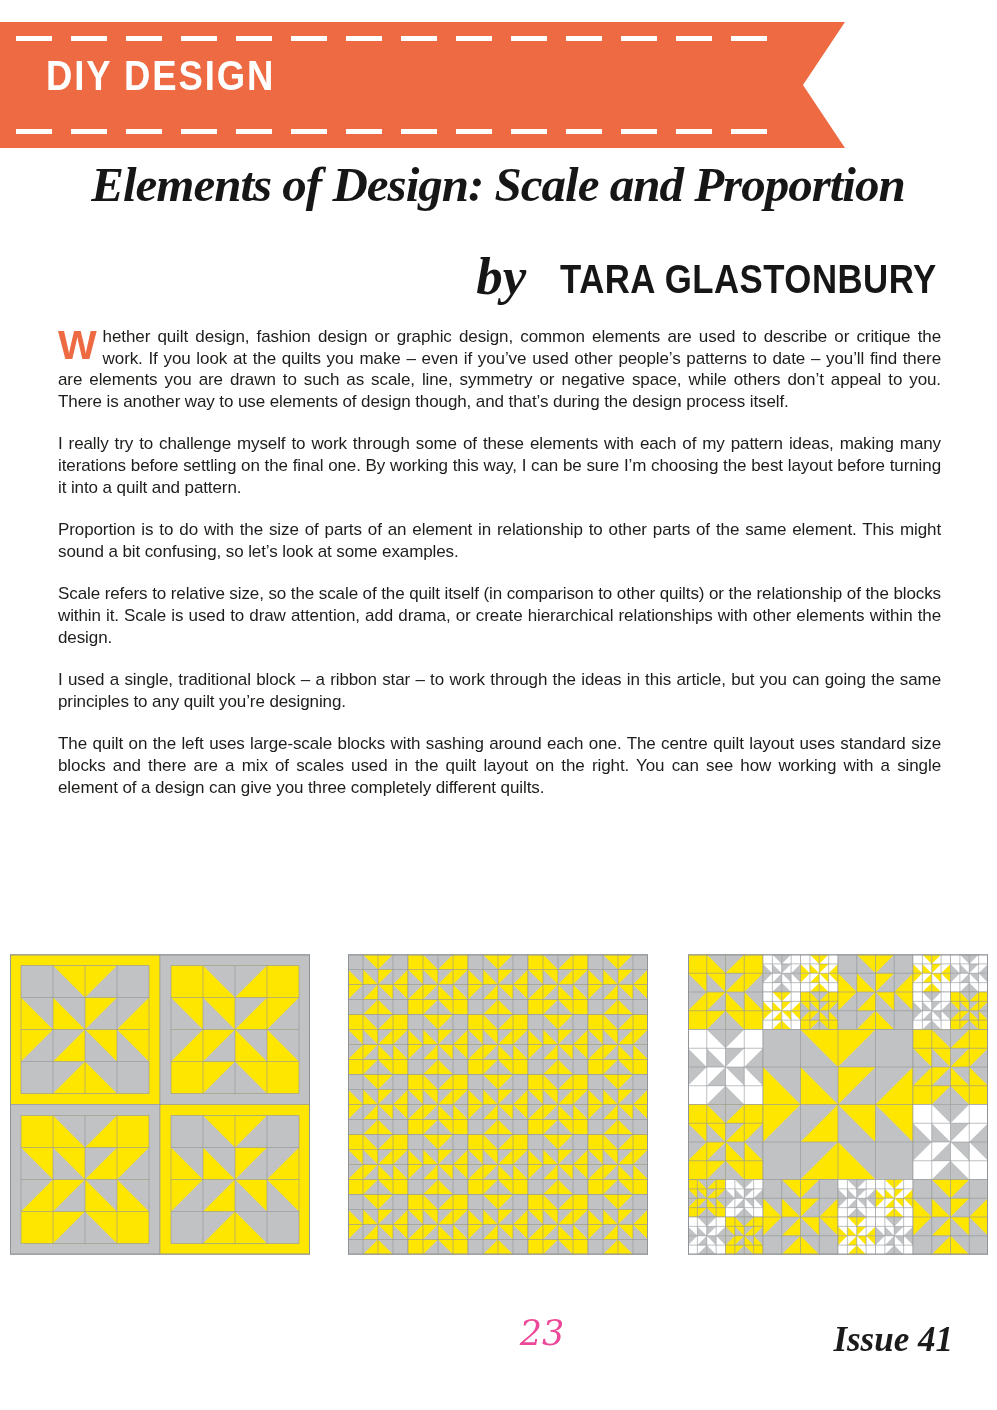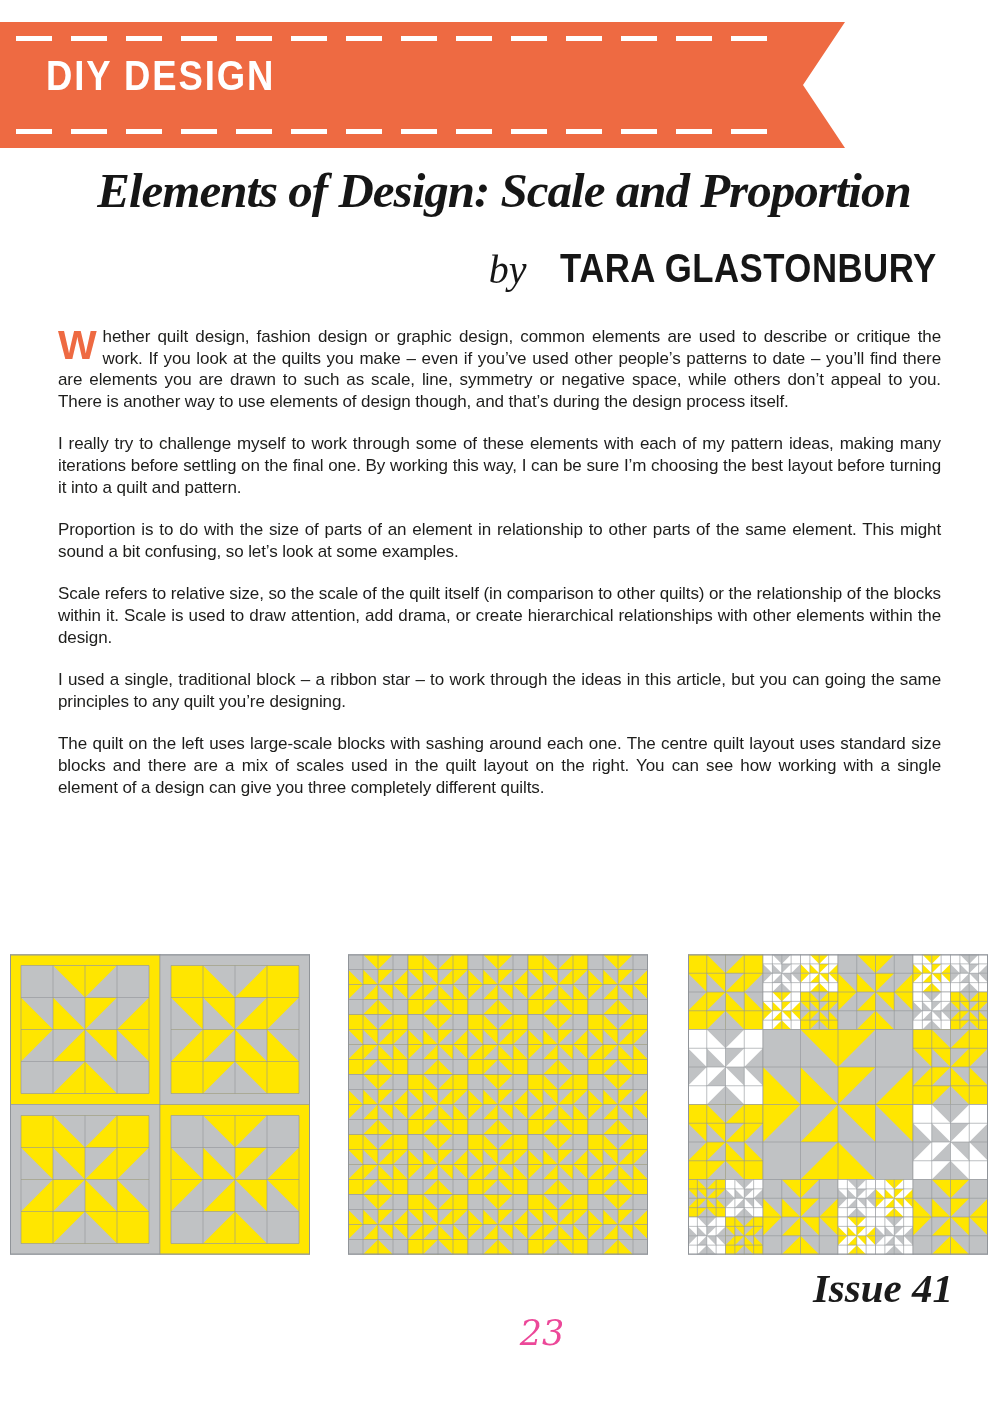--- a/index.html
+++ b/index.html
@@ -11,26 +11,26 @@
           clip-path:polygon(0 0,100% 0,calc(100% - 42px) 50%,100% 100%,0 100%);}
   .dash{position:absolute;left:16px;right:70px;height:5px;
         background:repeating-linear-gradient(90deg,#ffffff 0 36px,transparent 36px 55px);}
   .dash.top{top:14px}
   .dash.bottom{bottom:14px}
   .ribbon-label{position:absolute;left:46px;top:30px;color:#ffffff;
         font-family:"Liberation Sans", sans-serif;font-weight:700;font-size:38px;
         letter-spacing:2px;transform:scaleY(1.12) scaleX(.96);transform-origin:left top;}
 
   
-  .title{position:absolute;left:38px;top:156px;width:920px;margin:6px;text-align:center;
+  .title{position:absolute;left:38px;top:156px;width:920px;margin:0;text-align:center;
         font-family:"Liberation Serif", serif;font-style:italic;font-weight:700;
         font-size:49px;letter-spacing:-1px;color:#161616;white-space:nowrap;}
   .byline{position:absolute;right:60px;top:246px;white-space:nowrap;}
-  .byline .by{font-family:"Liberation Serif", serif;font-style:italic;font-weight:400;
-        font-size:40px;margin-right:10px;color:#161616;}
+  .byline .by{font-family:"Liberation Serif", serif;font-style:italic;font-weight:700;
+        font-size:53px;margin-right:10px;color:#161616;}
   .byline .author{font-family:"Liberation Sans", sans-serif;font-weight:700;font-size:37px;
         letter-spacing:0.5px;color:#161616;display:inline-block;
         transform:scaleY(1.1) scaleX(.94);transform-origin:right bottom;}
 
   
   .article{position:absolute;left:58px;top:326px;width:883px;
         font-size:17px;line-height:21.6px;letter-spacing:-0.1px;}
   .article p{margin:0 0 21px 0;text-align:justify;}
   .dropcap{float:left;font-weight:700;font-size:41px;line-height:36px;
         margin:1px 6px 0 0;font-family:"Liberation Sans", sans-serif;}
@@ -51,22 +51,22 @@
   .spool{position:relative;display:inline-block;width:42px;height:56px;background:#1b1b1b;
         border-radius:50%;margin:0 2px;}
   .spool::before{content:"";position:absolute;left:50%;top:11px;transform:translateX(-50%);
         width:0;height:0;border-left:9px solid transparent;border-right:9px solid transparent;
         border-bottom:11px solid #ffffff;}
   .spool::after{content:"";position:absolute;left:50%;top:30px;transform:translateX(-50%);
         width:0;height:0;border-left:9px solid transparent;border-right:9px solid transparent;
         border-bottom:11px solid #ffffff;}
   .page-number{position:absolute;left:512px;top:1313px;width:60px;text-align:center;
         font-family:"DejaVu Serif", serif;font-style:italic;font-size:35px;color:#ec4899;}
-  .issue{position:absolute;right:44px;top:1264px;font-family:"Liberation Serif", serif;
-        font-style:italic;font-weight:700;font-size:41px;color:#1b1b1b;}
+  .issue{position:absolute;right:44px;top:1320px;font-family:"Liberation Serif", serif;
+        font-style:italic;font-weight:700;font-size:35px;color:#1b1b1b;}
 </style>
 </head>
 <body>
 
 <div class="page">
 
   <div class="ribbon" style="background: rgb(238, 106, 66);">
     <div class="dash top"></div>
     <div class="dash bottom"></div>
     <div class="ribbon-label">DIY DESIGN</div>

